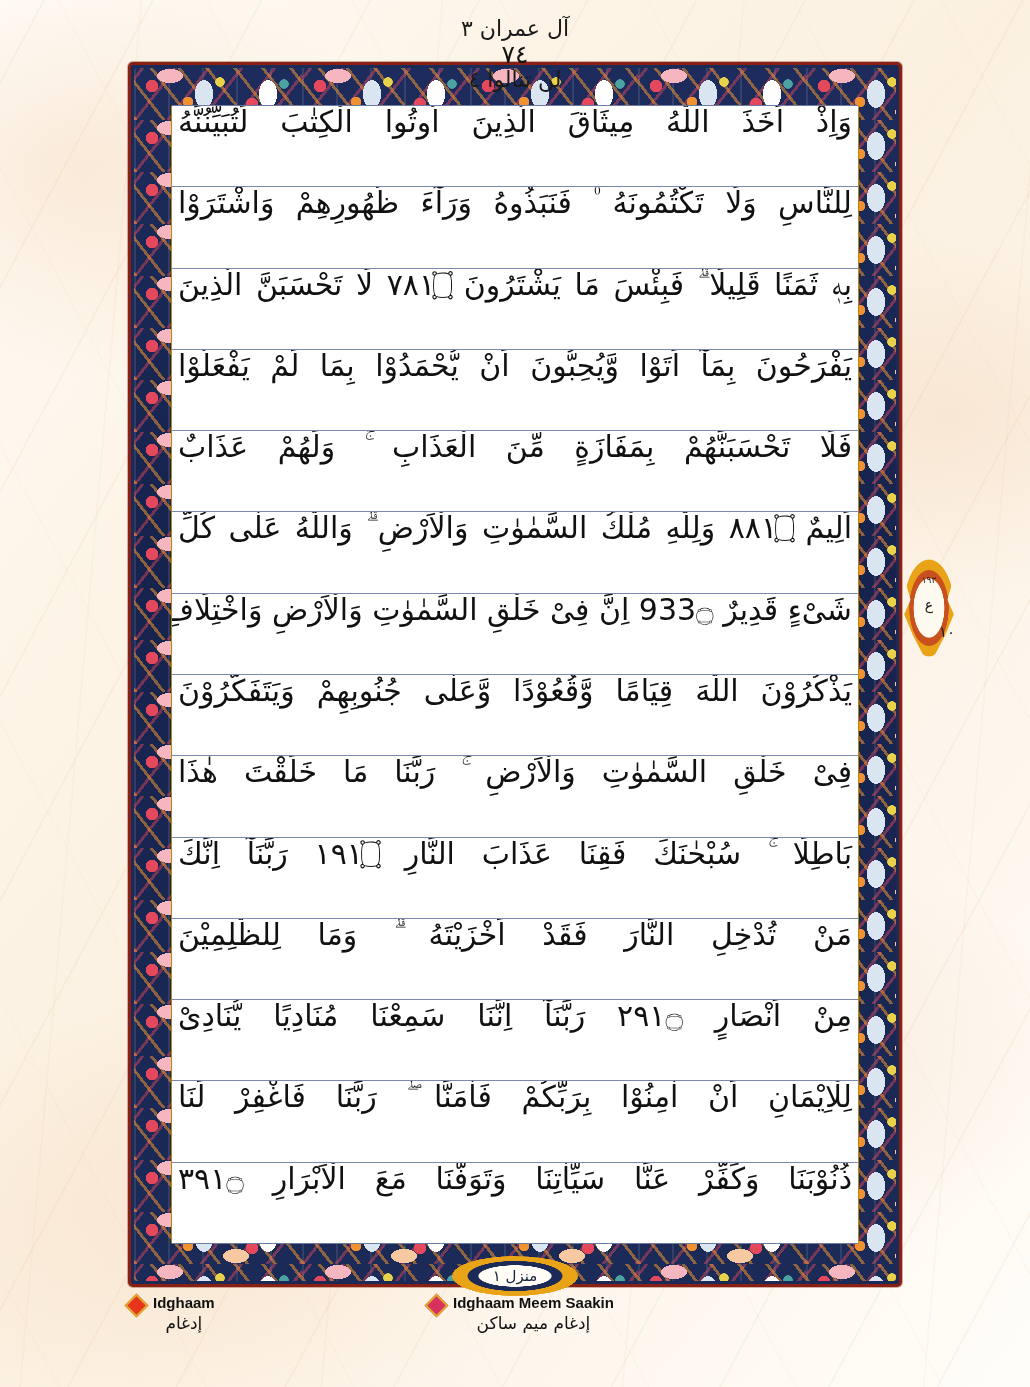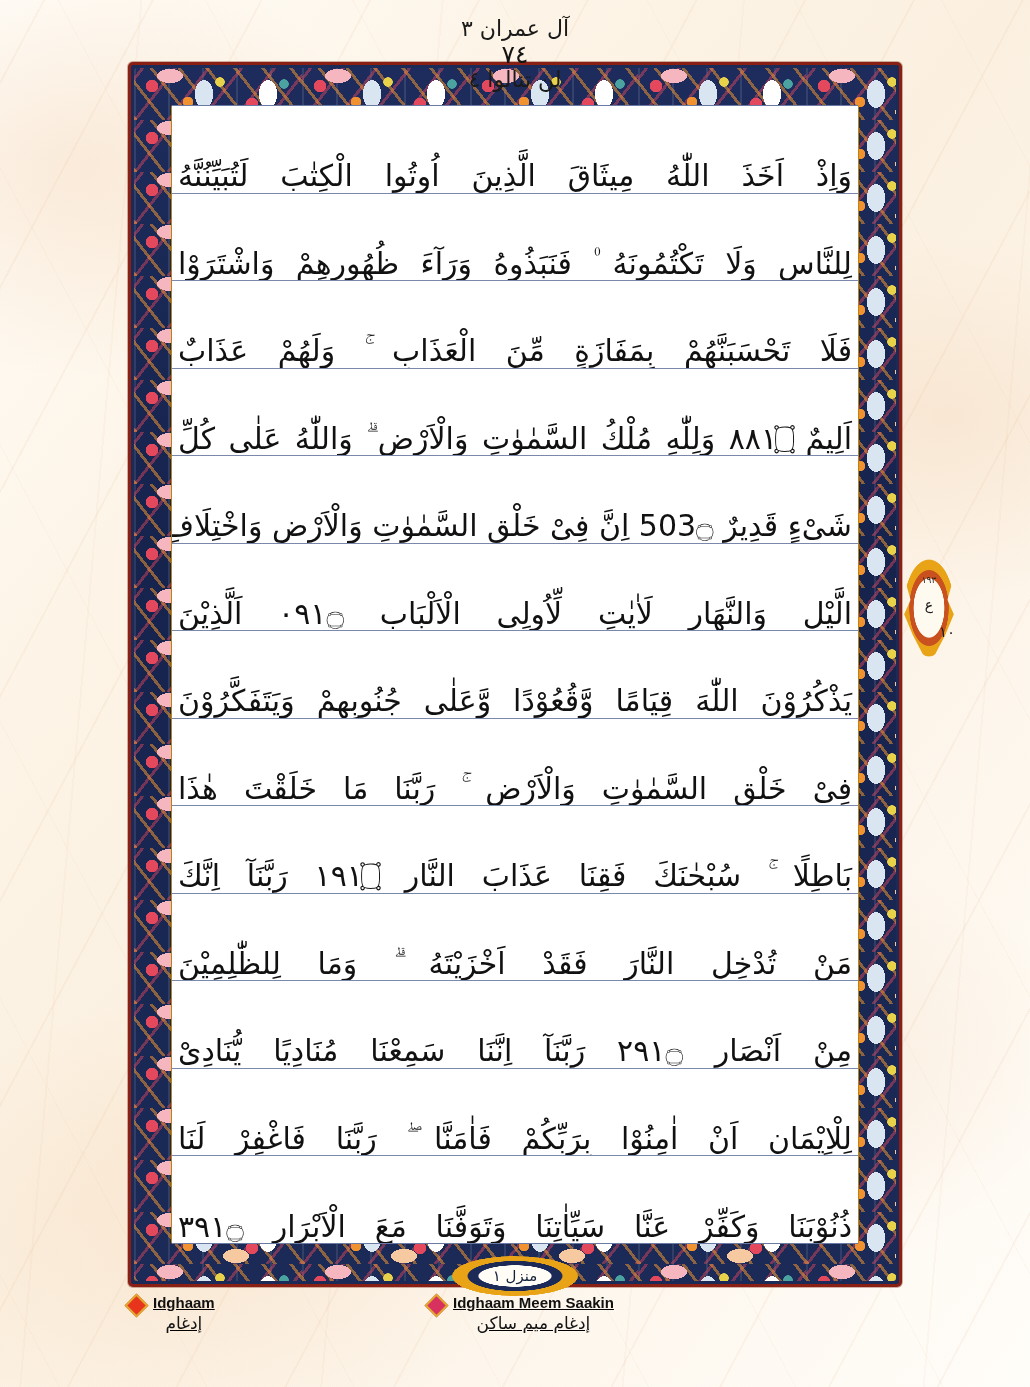--- a/index.html
+++ b/index.html
@@ -132,21 +132,21 @@
     display: flex;
     flex-direction: column;
     border-top: 1px solid #6a7aa5;
     border-bottom: 1px solid #6a7aa5;
   }
 
   .aline {
     flex: 1 1 0;
     border-bottom: 1px solid #7b88ad;
     display: flex;
-    align-items: flex-end;
+    align-items: flex-start;
     justify-content: center;
     overflow: hidden;
     position: relative;
     background: #fff;
   }
   .aline:last-child { border-bottom: none; }
 
   .aline-text {
     direction: rtl;
     unicode-bidi: bidi-override;
@@ -232,21 +232,20 @@
   
   .legend {
     position: absolute;
     top: 1294px;
     left: 128px;
     width: 790px;
     height: 62px;
     z-index: 6;
     display: flex;
     align-items: flex-start;
-    text-decoration: underline;
   }
   .legend-item {
     display: flex;
     align-items: flex-start;
     gap: 8px;
   }
   .legend-item.i0 { width: 300px; }
   .legend-item.i1 { width: 300px; }
   .legend-item.i2 { width: 190px; }
 
@@ -297,30 +296,33 @@
   </div>
 
   <div class="textblock" id="textblock">
       <div class="aline">
         <div class="aline-text">وَاِذْ اَخَذَ اللّٰهُ مِيثَاقَ الَّذِينَ اُوتُوا الْكِتٰبَ لَتُبَيِّنُنَّهُ</div>
       </div>
       <div class="aline">
         <div class="aline-text">لِلنَّاسِ وَلَا تَكْتُمُونَهُ ۠ فَنَبَذُوهُ وَرَآءَ ظُهُورِهِمْ وَاشْتَرَوْا</div>
       </div>
       <div class="aline">
+        <div class="aline-text">بِهٖ ثَمَنًا قَلِيلًا ۗ فَبِئْسَ مَا يَشْتَرُونَ ۝١٨٧ لَا تَحْسَبَنَّ الَّذِينَ</div>
+      </div>
+      <div class="aline">
+        <div class="aline-text">يَفْرَحُونَ بِمَآ اَتَوْا وَّيُحِبُّونَ اَنْ يُّحْمَدُوْا بِمَا لَمْ يَفْعَلُوْا</div>
+      </div>
+      <div class="aline">
         <div class="aline-text">فَلَا تَحْسَبَنَّهُمْ بِمَفَازَةٍ مِّنَ الْعَذَابِ ۚ وَلَهُمْ عَذَابٌ</div>
       </div>
       <div class="aline">
         <div class="aline-text">اَلِيمٌ ۝١٨٨ وَلِلّٰهِ مُلْكُ السَّمٰوٰتِ وَالْاَرْضِ ۗ وَاللّٰهُ عَلٰى كُلِّ</div>
       </div>
       <div class="aline">
-        <div class="aline-text">شَىْءٍ قَدِيرٌ ۝305 اِنَّ فِىْ خَلْقِ السَّمٰوٰتِ وَالْاَرْضِ وَاخْتِلَافِ</div>
-      </div>
-      <div class="aline">
-        <div class="aline-text">الَّيْلِ وَالنَّهَارِ لَاٰيٰتٍ لِّاُولِى الْاَلْبَابِ ۝١٩٠ اَلَّذِيْنَ</div>
+        <div class="aline-text">شَىْءٍ قَدِيرٌ ۝339 اِنَّ فِىْ خَلْقِ السَّمٰوٰتِ وَالْاَرْضِ وَاخْتِلَافِ</div>
       </div>
       <div class="aline">
         <div class="aline-text">يَذْكُرُوْنَ اللّٰهَ قِيَامًا وَّقُعُوْدًا وَّعَلٰى جُنُوبِهِمْ وَيَتَفَكَّرُوْنَ</div>
       </div>
       <div class="aline">
         <div class="aline-text">فِىْ خَلْقِ السَّمٰوٰتِ وَالْاَرْضِ ۚ رَبَّنَا مَا خَلَقْتَ هٰذَا</div>
       </div>
       <div class="aline">
         <div class="aline-text">بَاطِلًا ۚ سُبْحٰنَكَ فَقِنَا عَذَابَ النَّارِ ۝١٩١ رَبَّنَآ اِنَّكَ</div>
       </div>

